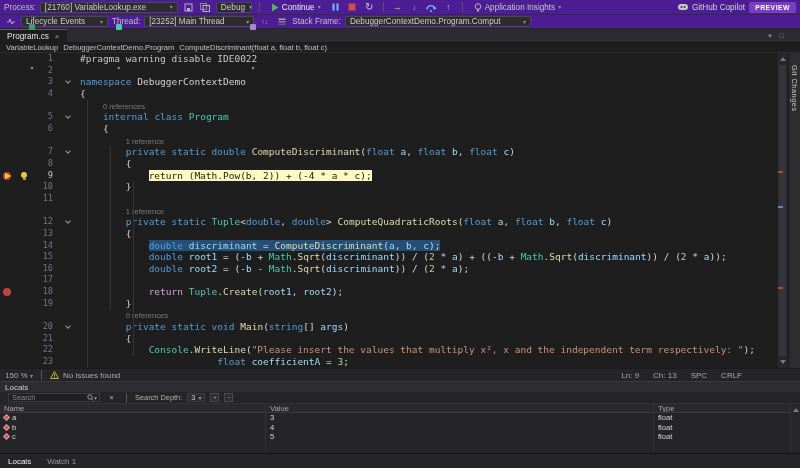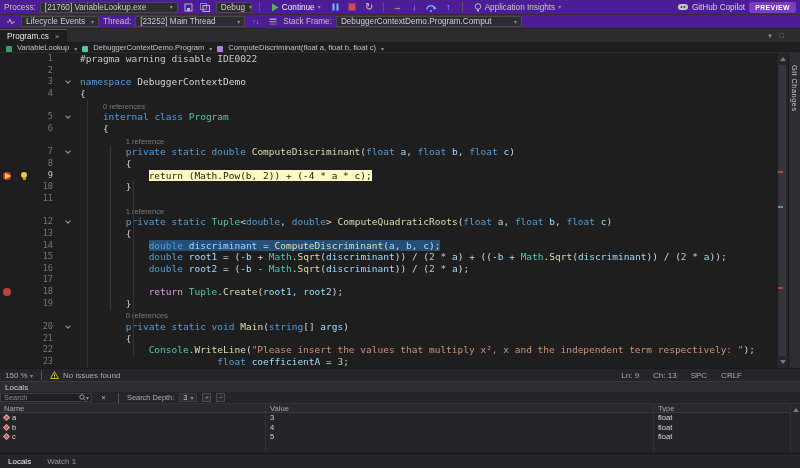--- a/index.html
+++ b/index.html
@@ -29,21 +29,21 @@
   
   .tabbar { height:14px; background:#2c2c30; display:flex; align-items:stretch; border-bottom:1px solid #1a1a1d; }
   .tab { display:inline-flex; align-items:center; gap:6px; background:#1e1e1e; color:#e8e8e8;
          font-size:8.2px; padding:0 7px; border-top:1px solid #5b5b66; }
   .tab .close { color:#9a9a9a; font-size:8px; }
   .tabbar-right { display:flex; align-items:center; gap:8px; padding-right:16px; color:#8f8f8f; font-size:7px; }
 
   
   .crumbs { height:10px; background:#1e1e1e; border-bottom:1px solid #2b2b2e; display:flex; align-items:center;
             gap:5px; padding:0 6px; font-size:7.6px; color:#c4c4c4; }
-  .crumb { display:inline-flex; align-items:flex-end; gap:5px; white-space:nowrap; }
+  .crumb { display:inline-flex; align-items:center; gap:13px; white-space:nowrap;flex-direction:column; }
   .ico-sq { width:6px; height:6px; border-radius:1px; display:inline-block; }
 
   
   .editorwrap { height:315px; display:flex; background:#1e1e1e; }
   .editor-main { flex:1; position:relative; overflow:hidden; }
   .guide { position:absolute; width:1px; background:#333338; }
   .erow { display:flex; height:11.667px; line-height:11.667px; font-family:"DejaVu Sans Mono", monospace; font-size:9.5px; }
   .bpm { width:16px; position:relative; flex:none; }
   .bpdot { position:absolute; left:3px; top:2px; width:8px; height:8px; border-radius:50%; background:#c14141; }
   .curarrow { position:absolute; left:5px; top:3px; width:0; height:0;
@@ -74,21 +74,21 @@
   .vtext { writing-mode:vertical-rl; font-size:7.4px; color:#c8c8c8; letter-spacing:.5px; }
 
   
   .statusbar { height:13px; background:#252528; border-top:1px solid #1b1b1e; display:flex; align-items:center;
                font-size:8px; color:#ababab; padding:0 0 0 5px; gap:5px; }
   .sb-right { margin-left:auto; display:flex; gap:14px; padding-right:58px; }
 
   
   .locals { height:72px; background:#252528; border-top:1px solid #3a3a3e; display:flex; flex-direction:column; }
   .loc-header { height:10px; background:#2d2d31; font-size:8px; color:#d0d0d0; padding:0 5px; display:flex; align-items:center; }
-  .loc-toolbar { height:12px; display:flex; align-items:center; gap:5px; padding:0 0; background:#252528; border-bottom:1px solid #313136; }
+  .loc-toolbar { height:12px; display:flex; align-items:center; gap:5px; padding:0 0; background:#252528; border-bottom:1px solid #313136;margin-left:8px; }
   .searchbox { width:92px; height:9px; background:#202024; border:1px solid #3c3c42; display:flex; align-items:center; padding-right:2px; }
   .searchbox input { flex:1; min-width:0; background:transparent; border:none; outline:none; color:#cfcfcf;
                      font-size:7.4px; font-family:"Liberation Sans", sans-serif; padding:0 0 0 3px; }
   .searchbox input::placeholder { color:#8a8a8a; }
   .mini { font-size:7.4px; color:#b0b0b0; white-space:nowrap; }
   .mini-combo { display:inline-flex; align-items:center; gap:3px; border:1px solid #3c3c42; background:#2c2c31;
                 height:9px; padding:0 3px; font-size:7.4px; color:#cfcfcf; }
   .sq-btn { width:9px; height:9px; border:1px solid #4a4a50; color:#a8a8a8; font-size:6px; line-height:7px;
             text-align:center; background:#2c2c31; }
   .loc-body { flex:1; display:flex; }
@@ -195,21 +195,21 @@
     </span>
     <span class="preview-badge">PREVIEW</span>
   </div>
 
   <div class="tb tb2">
     <span class="iconbtn">
       <svg width="8" height="7">
           <path d="M0,4 h2 l1,-3 l2,5 l1,-2 h2" fill="none" stroke="#b0b0b0" stroke-width="1"></path>
         </svg>
     </span>
-    <div class="combo" style="width:78px">
+    <div class="combo" style="width:87px">
       <span style="flex:1">Lifecycle Events</span>
       <span class="caret">▾</span>
     </div>
     <span class="lbl">Thread:</span>
     <div class="combo" style="width:110px">
       <span style="flex:1">[23252] Main Thread</span>
       <span class="caret">▾</span>
     </div>
     <span class="iconbtn" style="font-size:7px;color:#a8a8a8">↑↓</span>
     <span class="iconbtn">

